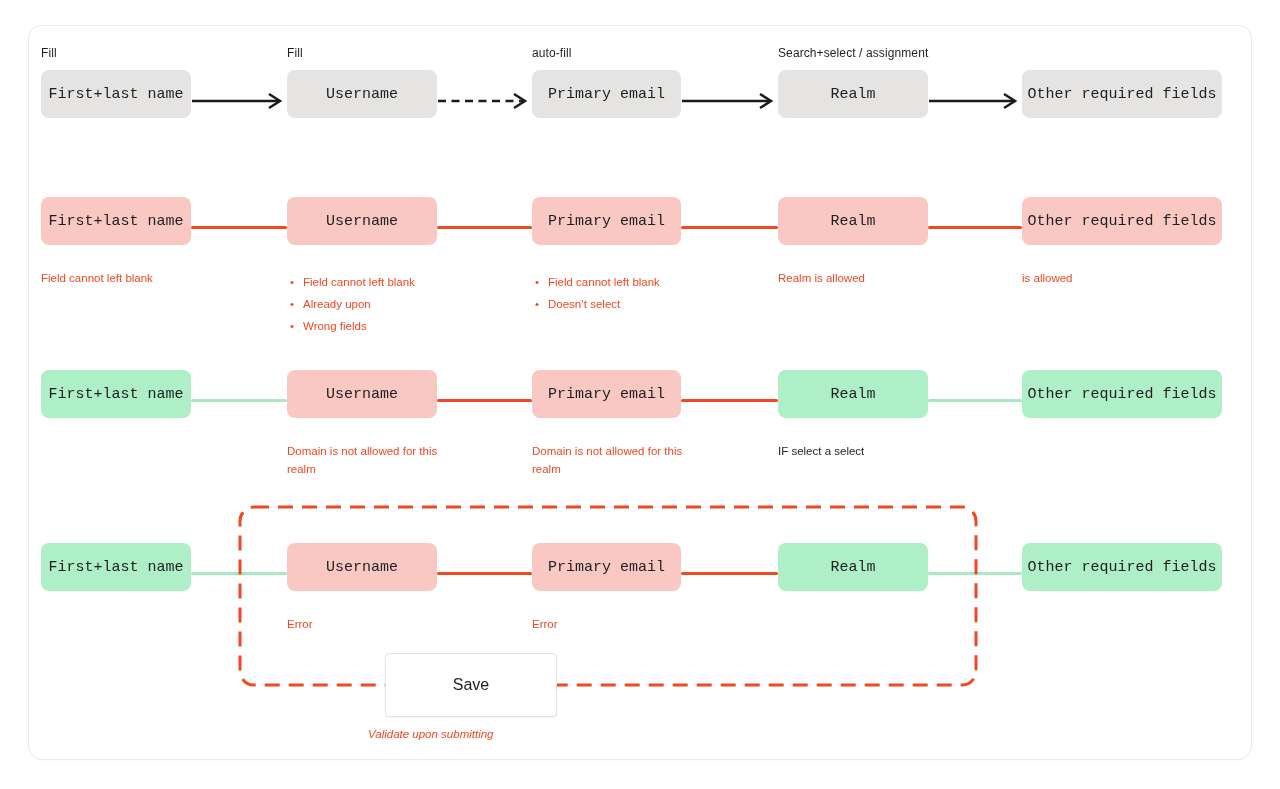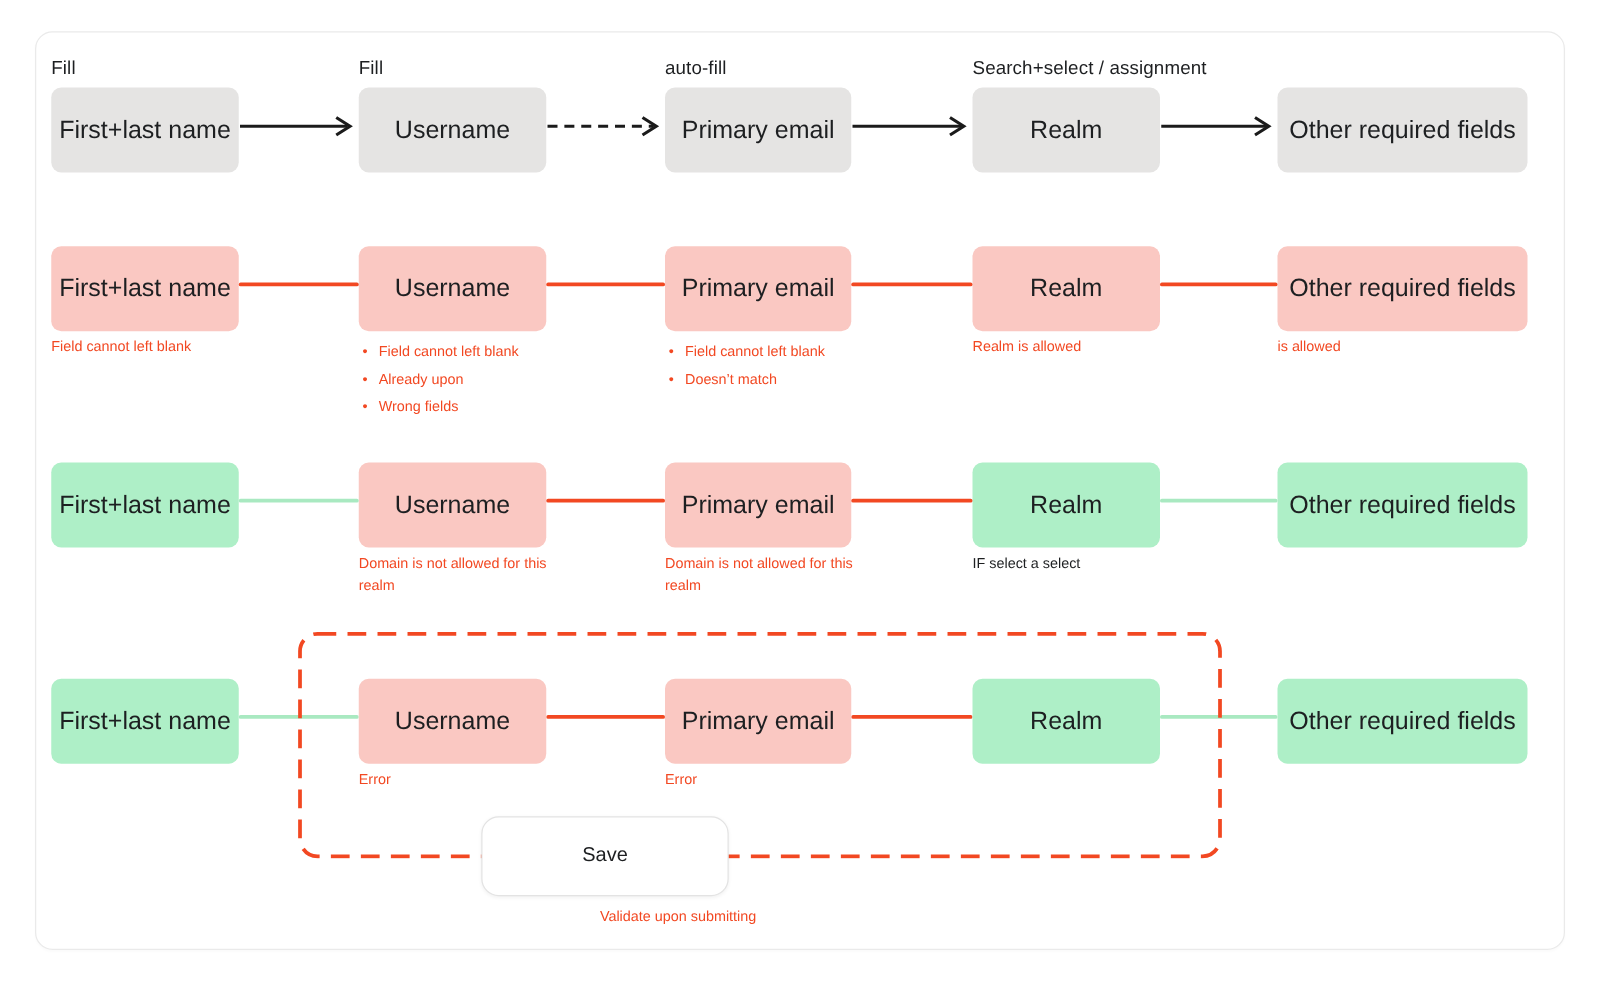--- a/index.html
+++ b/index.html
@@ -8,28 +8,28 @@
     font-family:"Liberation Sans","DejaVu Sans",sans-serif;
     background:#ffffff;
   }
   .card{
     position:absolute;left:28px;top:25px;width:1224px;height:735px;
     background:#ffffff;border:1.5px solid var(--card-border,#EAEAEA);
     border-radius:14px;box-sizing:border-box;
     box-shadow:0 1px 2px rgba(0,0,0,0.02);
   }
   .step-label{
-    position:absolute;font-size:15px;letter-spacing:0.1px;
+    position:absolute;font-size:12px;letter-spacing:0.1px;
     color:var(--text-dark,#1D1F21);white-space:nowrap;
   }
   .box{
-    position:absolute;height:68px;border-radius:8px;
+    position:absolute;height:48px;border-radius:8px;
     display:flex;align-items:center;justify-content:center;
-    font-size:20px;color:var(--text-dark,#1D1F21);
-    text-align:center;box-sizing:border-box;
+    font-size:15px;color:var(--text-dark,#1D1F21);
+    text-align:center;box-sizing:border-box;font-family:Liberation Mono, monospace;
   }
   .box.gray{background:var(--box-gray,#E5E4E3);}
   .box.pink{background:var(--box-pink,#FAC8C2);}
   .box.green{background:var(--box-green,#AEEFC7);}
   .arrow{position:absolute;color:var(--arrow-black,#1B1B1B);}
   .conn{position:absolute;height:3px;border-radius:2px;}
   .conn.red{background:var(--line-red,#F24822);}
   .conn.green{background:var(--line-green,#A9E9C1);}
   .note{
     position:absolute;font-size:11.5px;line-height:18px;white-space:nowrap;
@@ -41,31 +41,31 @@
     position:absolute;margin:0;padding:0;list-style:none;
     font-size:11.5px;color:var(--error-red,#F24822);
   }
   ul.blist li{position:relative;padding-left:16px;line-height:22px;white-space:nowrap;}
   ul.blist li::before{
     content:"\2022";position:absolute;left:3px;top:0;
     color:var(--error-red,#F24822);
   }
   .dashed-zone{position:absolute;color:var(--line-red,#F24822);z-index:1;}
   .save-btn{
-    position:absolute;left:385px;top:653px;width:198px;height:64px;
+    position:absolute;left:385px;top:653px;width:172px;height:64px;
     background:#ffffff;border:1.5px solid var(--save-border,#E3E3E3);
-    border-radius:14px;box-sizing:border-box;z-index:3;
+    border-radius:4px;box-sizing:border-box;z-index:3;
     display:flex;align-items:center;justify-content:center;
     font-size:16px;color:var(--text-dark,#1D1F21);cursor:default;
     box-shadow:0 1px 3px rgba(0,0,0,0.05);
     font-family:inherit;
   }
   .save-note{
-    position:absolute;left:407px;top:728px;width:198px;text-align:right;
-    font-size:11.5px;color:var(--error-red,#F24822);z-index:3;
+    position:absolute;left:368px;top:728px;width:198px;text-align:left;
+    font-size:11.5px;color:var(--error-red,#F24822);z-index:3;font-style:italic;
   }
 </style>
 </head>
 <body>
 
 <div id="page">
   <div class="card"></div>
 
   <span class="step-label" style="left:41px;top:46px">Fill</span>
   <span class="step-label" style="left:287px;top:46px">Fill</span>
@@ -107,21 +107,21 @@
   <div class="conn red" style="left:928px;top:226px;width:94px"></div>
 
   <span class="note red" style="left:41px;top:269px">Field cannot left blank</span>
   <ul class="blist" style="left:287px;top:271px">
     <li>Field cannot left blank</li>
     <li>Already upon</li>
     <li>Wrong fields</li>
   </ul>
   <ul class="blist" style="left:532px;top:271px">
     <li>Field cannot left blank</li>
-    <li>Doesn’t match</li>
+    <li>Doesn’t select</li>
   </ul>
   <span class="note red" style="left:778px;top:269px">Realm is allowed</span>
   <span class="note red" style="left:1022px;top:269px">is allowed</span>
 
   <div class="box green" style="left:41px;top:370px;width:150px">First+last name</div>
   <div class="box pink" style="left:287px;top:370px;width:150px">Username</div>
   <div class="box pink" style="left:532px;top:370px;width:149px">Primary email</div>
   <div class="box green" style="left:778px;top:370px;width:150px">Realm</div>
   <div class="box green" style="left:1022px;top:370px;width:200px">Other required fields</div>
 

